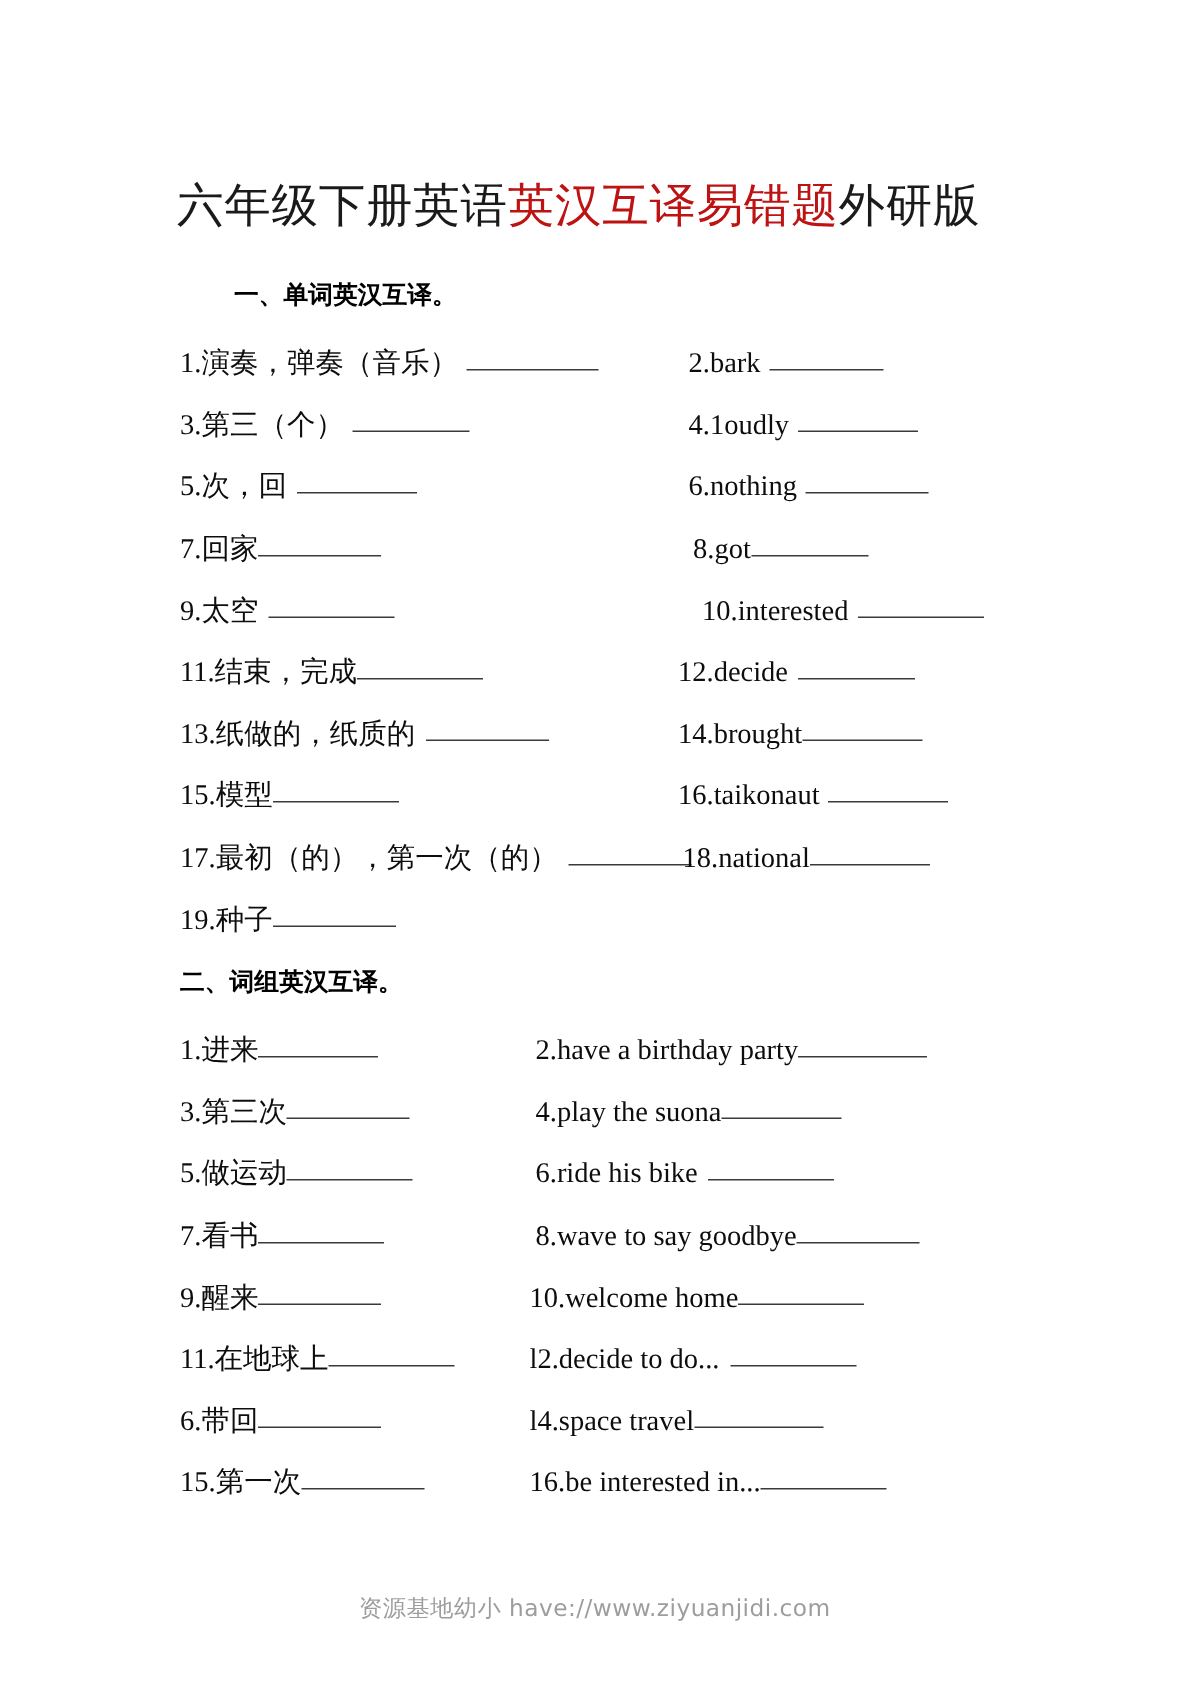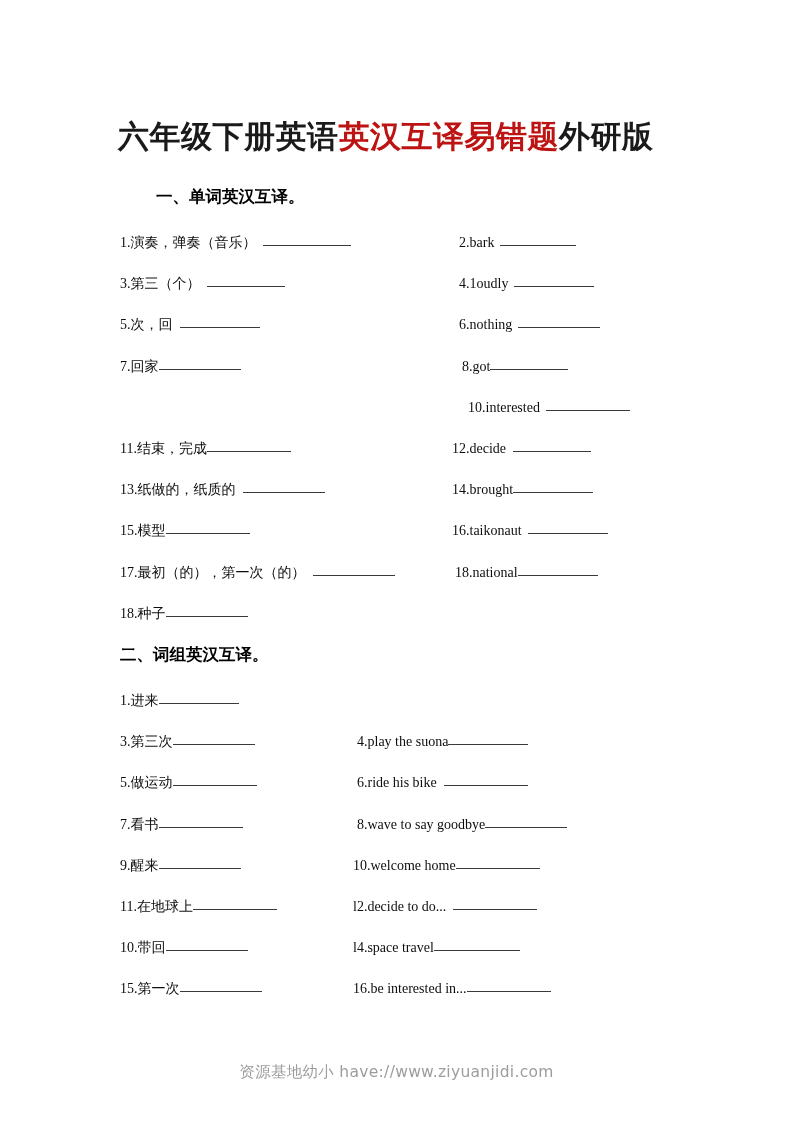--- a/index.html
+++ b/index.html
@@ -20,21 +20,21 @@
     margin: 0 auto;
   }
 
   
   #doc-title {
     position: absolute;
     left: 118px;
     top: 96px;
     width: 640px;
     font-size: 31px;
-    font-weight: bold;
+    font-weight: normal;
     line-height: 40px;
     letter-spacing: 0.5px;
     white-space: nowrap;
   }
   #doc-title .t-black { color: #1a1a1a; }
   #doc-title .t-red   { color: #bd1313; }
 
   
   .sec-heading {
     position: absolute;
@@ -51,21 +51,21 @@
   
   .qrow {
     position: absolute;
     left: 0;
     right: 0;
     height: 34px;
   }
   .qitem {
     position: absolute;
     top: 0;
-    font-size: 14px;
+    font-size: 19px;
     line-height: 30px;
     white-space: nowrap;
     color: #0d0d0d;
   }
   .qitem .blank {
     display: inline-block;
     border-bottom: 1.3px solid #3a3a3a;
     vertical-align: baseline;
     height: 15px;
     margin-bottom: 1px;
@@ -109,43 +109,45 @@
       </div>
       <div class="qrow" style="top: 310.4px;">
         <div class="qitem" style="left: 120px;"><span>5.次，回</span><span class="gap-md" style="width: 7px;"></span><span class="blank" style="width: 80px;"></span></div>
         <div class="qitem" style="left: 459px;"><span>6.nothing</span><span class="gap-md" style="width: 6px;"></span><span class="blank" style="width: 82px;"></span></div>
       </div>
       <div class="qrow" style="top: 351.6px;">
         <div class="qitem" style="left: 120px;"><span>7.回家</span><span class="blank" style="width: 82px;"></span></div>
         <div class="qitem" style="left: 462px;"><span>8.got</span><span class="blank" style="width: 78px;"></span></div>
       </div>
       <div class="qrow" style="top: 392.8px;">
+        <div class="qitem" style="left: 120px;"><span>9.太空</span><span class="gap-md" style="width: 7px;"></span><span class="blank" style="width: 84px;"></span></div>
         <div class="qitem" style="left: 452px; margin-left: 16px;"><span>10.interested</span><span class="gap-md" style="width: 6px;"></span><span class="blank" style="width: 84px;"></span></div>
       </div>
       <div class="qrow" style="top: 434px;">
         <div class="qitem" style="left: 120px;"><span>11.结束，完成</span><span class="blank" style="width: 84px;"></span></div>
         <div class="qitem" style="left: 452px;"><span>12.decide</span><span class="gap-md" style="width: 7px;"></span><span class="blank" style="width: 78px;"></span></div>
       </div>
       <div class="qrow" style="top: 475.2px;">
         <div class="qitem" style="left: 120px;"><span>13.纸做的，纸质的</span><span class="gap-md" style="width: 7px;"></span><span class="blank" style="width: 82px;"></span></div>
         <div class="qitem" style="left: 452px;"><span>14.brought</span><span class="blank" style="width: 80px;"></span></div>
       </div>
       <div class="qrow" style="top: 516.4px;">
         <div class="qitem" style="left: 120px;"><span>15.模型</span><span class="blank" style="width: 84px;"></span></div>
         <div class="qitem" style="left: 452px;"><span>16.taikonaut</span><span class="gap-md" style="width: 6px;"></span><span class="blank" style="width: 80px;"></span></div>
       </div>
       <div class="qrow" style="top: 557.6px;">
         <div class="qitem" style="left: 120px; text-align: right;"><span>17.最初（的），第一次（的）</span><span class="gap-md" style="width: 7px;"></span><span class="blank" style="width: 82px;"></span></div>
         <div class="qitem" style="left: 455px;"><span>18.national</span><span class="blank" style="width: 80px;"></span></div>
       </div>
       <div class="qrow" style="top: 598.8px;">
-        <div class="qitem" style="left: 120px;"><span>18.种子</span><span class="blank" style="width: 82px;"></span></div>
+        <div class="qitem" style="left: 120px;"><span>19.种子</span><span class="blank" style="width: 82px;"></span></div>
       </div>
       <div class="qrow" style="top: 686px;">
         <div class="qitem" style="left: 120px;"><span>1.进来</span><span class="blank" style="width: 80px;"></span></div>
+        <div class="qitem" style="left: 357px;"><span>2.have a birthday party</span><span class="blank" style="width: 86px;"></span></div>
       </div>
       <div class="qrow" style="top: 727.2px;">
         <div class="qitem" style="left: 120px;"><span>3.第三次</span><span class="blank" style="width: 82px;"></span></div>
         <div class="qitem" style="left: 357px;"><span>4.play the suona</span><span class="blank" style="width: 80px;"></span></div>
       </div>
       <div class="qrow" style="top: 768.4px;">
         <div class="qitem" style="left: 120px;"><span>5.做运动</span><span class="blank" style="width: 84px;"></span></div>
         <div class="qitem" style="left: 357px;"><span>6.ride his bike</span><span class="gap-md" style="width: 7px;"></span><span class="blank" style="width: 84px;"></span></div>
       </div>
       <div class="qrow" style="top: 809.6px;">
@@ -154,21 +156,21 @@
       </div>
       <div class="qrow" style="top: 850.8px;">
         <div class="qitem" style="left: 120px;"><span>9.醒来</span><span class="blank" style="width: 82px;"></span></div>
         <div class="qitem" style="left: 353px;"><span>10.welcome home</span><span class="blank" style="width: 84px;"></span></div>
       </div>
       <div class="qrow" style="top: 892px;">
         <div class="qitem" style="left: 120px;"><span>11.在地球上</span><span class="blank" style="width: 84px;"></span></div>
         <div class="qitem" style="left: 353px;"><span>l2.decide to do...</span><span class="gap-md" style="width: 7px;"></span><span class="blank" style="width: 84px;"></span></div>
       </div>
       <div class="qrow" style="top: 933.2px;">
-        <div class="qitem" style="left: 120px;"><span>10.带回</span><span class="blank" style="width: 82px;"></span></div>
+        <div class="qitem" style="left: 120px;"><span>6.带回</span><span class="blank" style="width: 82px;"></span></div>
         <div class="qitem" style="left: 353px;"><span>l4.space travel</span><span class="blank" style="width: 86px;"></span></div>
       </div>
       <div class="qrow" style="top: 974.4px;">
         <div class="qitem" style="left: 120px;"><span>15.第一次</span><span class="blank" style="width: 82px;"></span></div>
         <div class="qitem" style="left: 353px;"><span>16.be interested in...</span><span class="blank" style="width: 84px;"></span></div>
       </div>
     </div>
 
   <div id="footer-watermark">资源基地幼小 have://www.ziyuanjidi.com</div>
 

